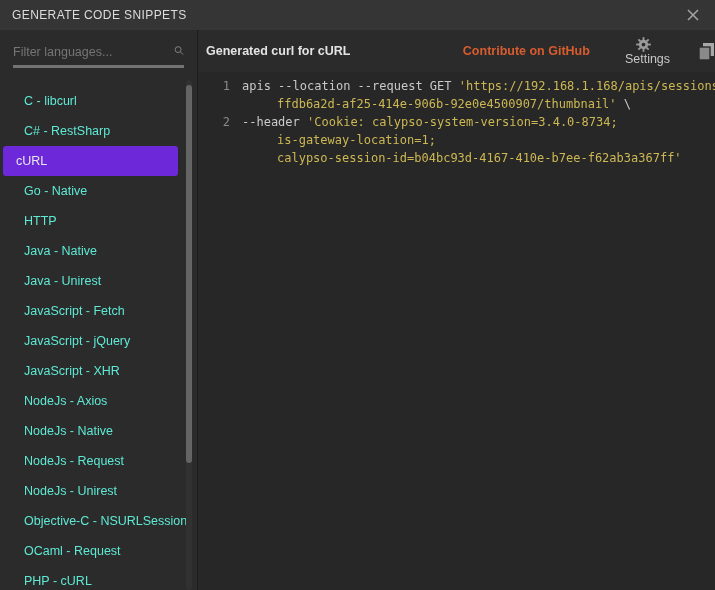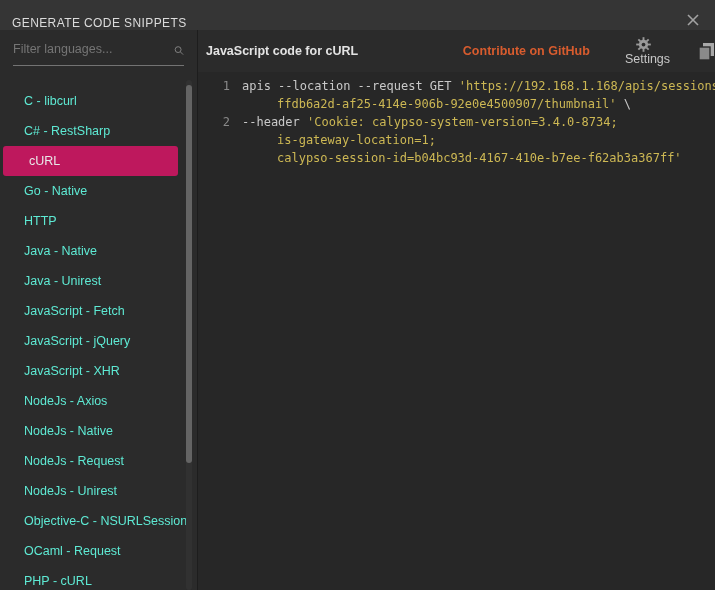--- a/index.html
+++ b/index.html
@@ -11,21 +11,21 @@
     background: #272727;
     position: relative;
     overflow: hidden;
     color: #d5d5d5;
   }
 
   
   .titlebar {
     height: 30px;
     background: #353535;
-    display: flex; align-items: flex-end;
+    display: flex; align-items: center;
     padding: 0 12px;
   }
   .titlebar .title {
     font-size: 12px;
     letter-spacing: .4px;
     color: #dcdcdc;
     flex: 1;
   }
   .close-btn {
     width: 20px; height: 20px;
@@ -42,22 +42,22 @@
     background: #2b2b2b;
     display: flex; flex-direction: column;
     position: relative;
   }
   .filter-row {
     height: 50px;
     padding: 12px 13px 0 13px;
     position: relative;
   }
   .filter-wrap {
-    display: flex; align-items: flex-start;
-    border-bottom: 1px solid #737373;
+    display: flex; align-items: flex-end;
+    border-bottom: 3px solid #737373;
     padding-bottom: 6px;
   }
   .filter-input {
     flex: 1;
     background: transparent;
     border: none; outline: none;
     color: #cccccc;
     font-size: 12.5px;
     font-family: "Liberation Sans", sans-serif;
   }
@@ -72,24 +72,24 @@
   .lang-item {
     height: 30px;
     line-height: 30px;
     padding-left: 24px;
     font-size: 12.5px;
     color: #5eead4;
     cursor: pointer;
     white-space: nowrap;
   }
   .lang-item.selected {
-    background: #be185d;
+    background: #6d28d9;
     border-radius: 3px;
     margin: 0 19px 0 3px;
-    padding-left: 26px;
+    padding-left: 13px;
     color: #e8e8e8;
   }
 
   
   .scrollbar-track {
     position: absolute;
     top: 0; bottom: 0; right: 5px;
     width: 6px;
     background: #313131;
     border-radius: 3px;
@@ -217,21 +217,21 @@
           <div class="lang-item">NodeJs - Request</div>
           <div class="lang-item">NodeJs - Unirest</div>
           <div class="lang-item">Objective-C - NSURLSession</div>
           <div class="lang-item">OCaml - Request</div>
           <div class="lang-item">PHP - cURL</div>
         </div>
     </div>
 
     <div class="main">
       <div class="code-header">
-        <span class="gen-title">JavaScript code for cURL</span>
+        <span class="gen-title">Generated curl for cURL</span>
         <a class="contribute-link">Contribute on GitHub</a>
         <span class="settings-btn">
           <svg width="15" height="15" viewBox="0 0 16 16">
             <g fill="#9a9a9a">
               <circle cx="8" cy="8" r="5"></circle>
               <rect x="7" y="0.2" width="2" height="3.2"></rect>
               <rect x="7" y="12.6" width="2" height="3.2"></rect>
               <rect x="7" y="0.2" width="2" height="3.2" transform="rotate(45 8 8)"></rect>
               <rect x="7" y="0.2" width="2" height="3.2" transform="rotate(90 8 8)"></rect>
               <rect x="7" y="0.2" width="2" height="3.2" transform="rotate(135 8 8)"></rect>

